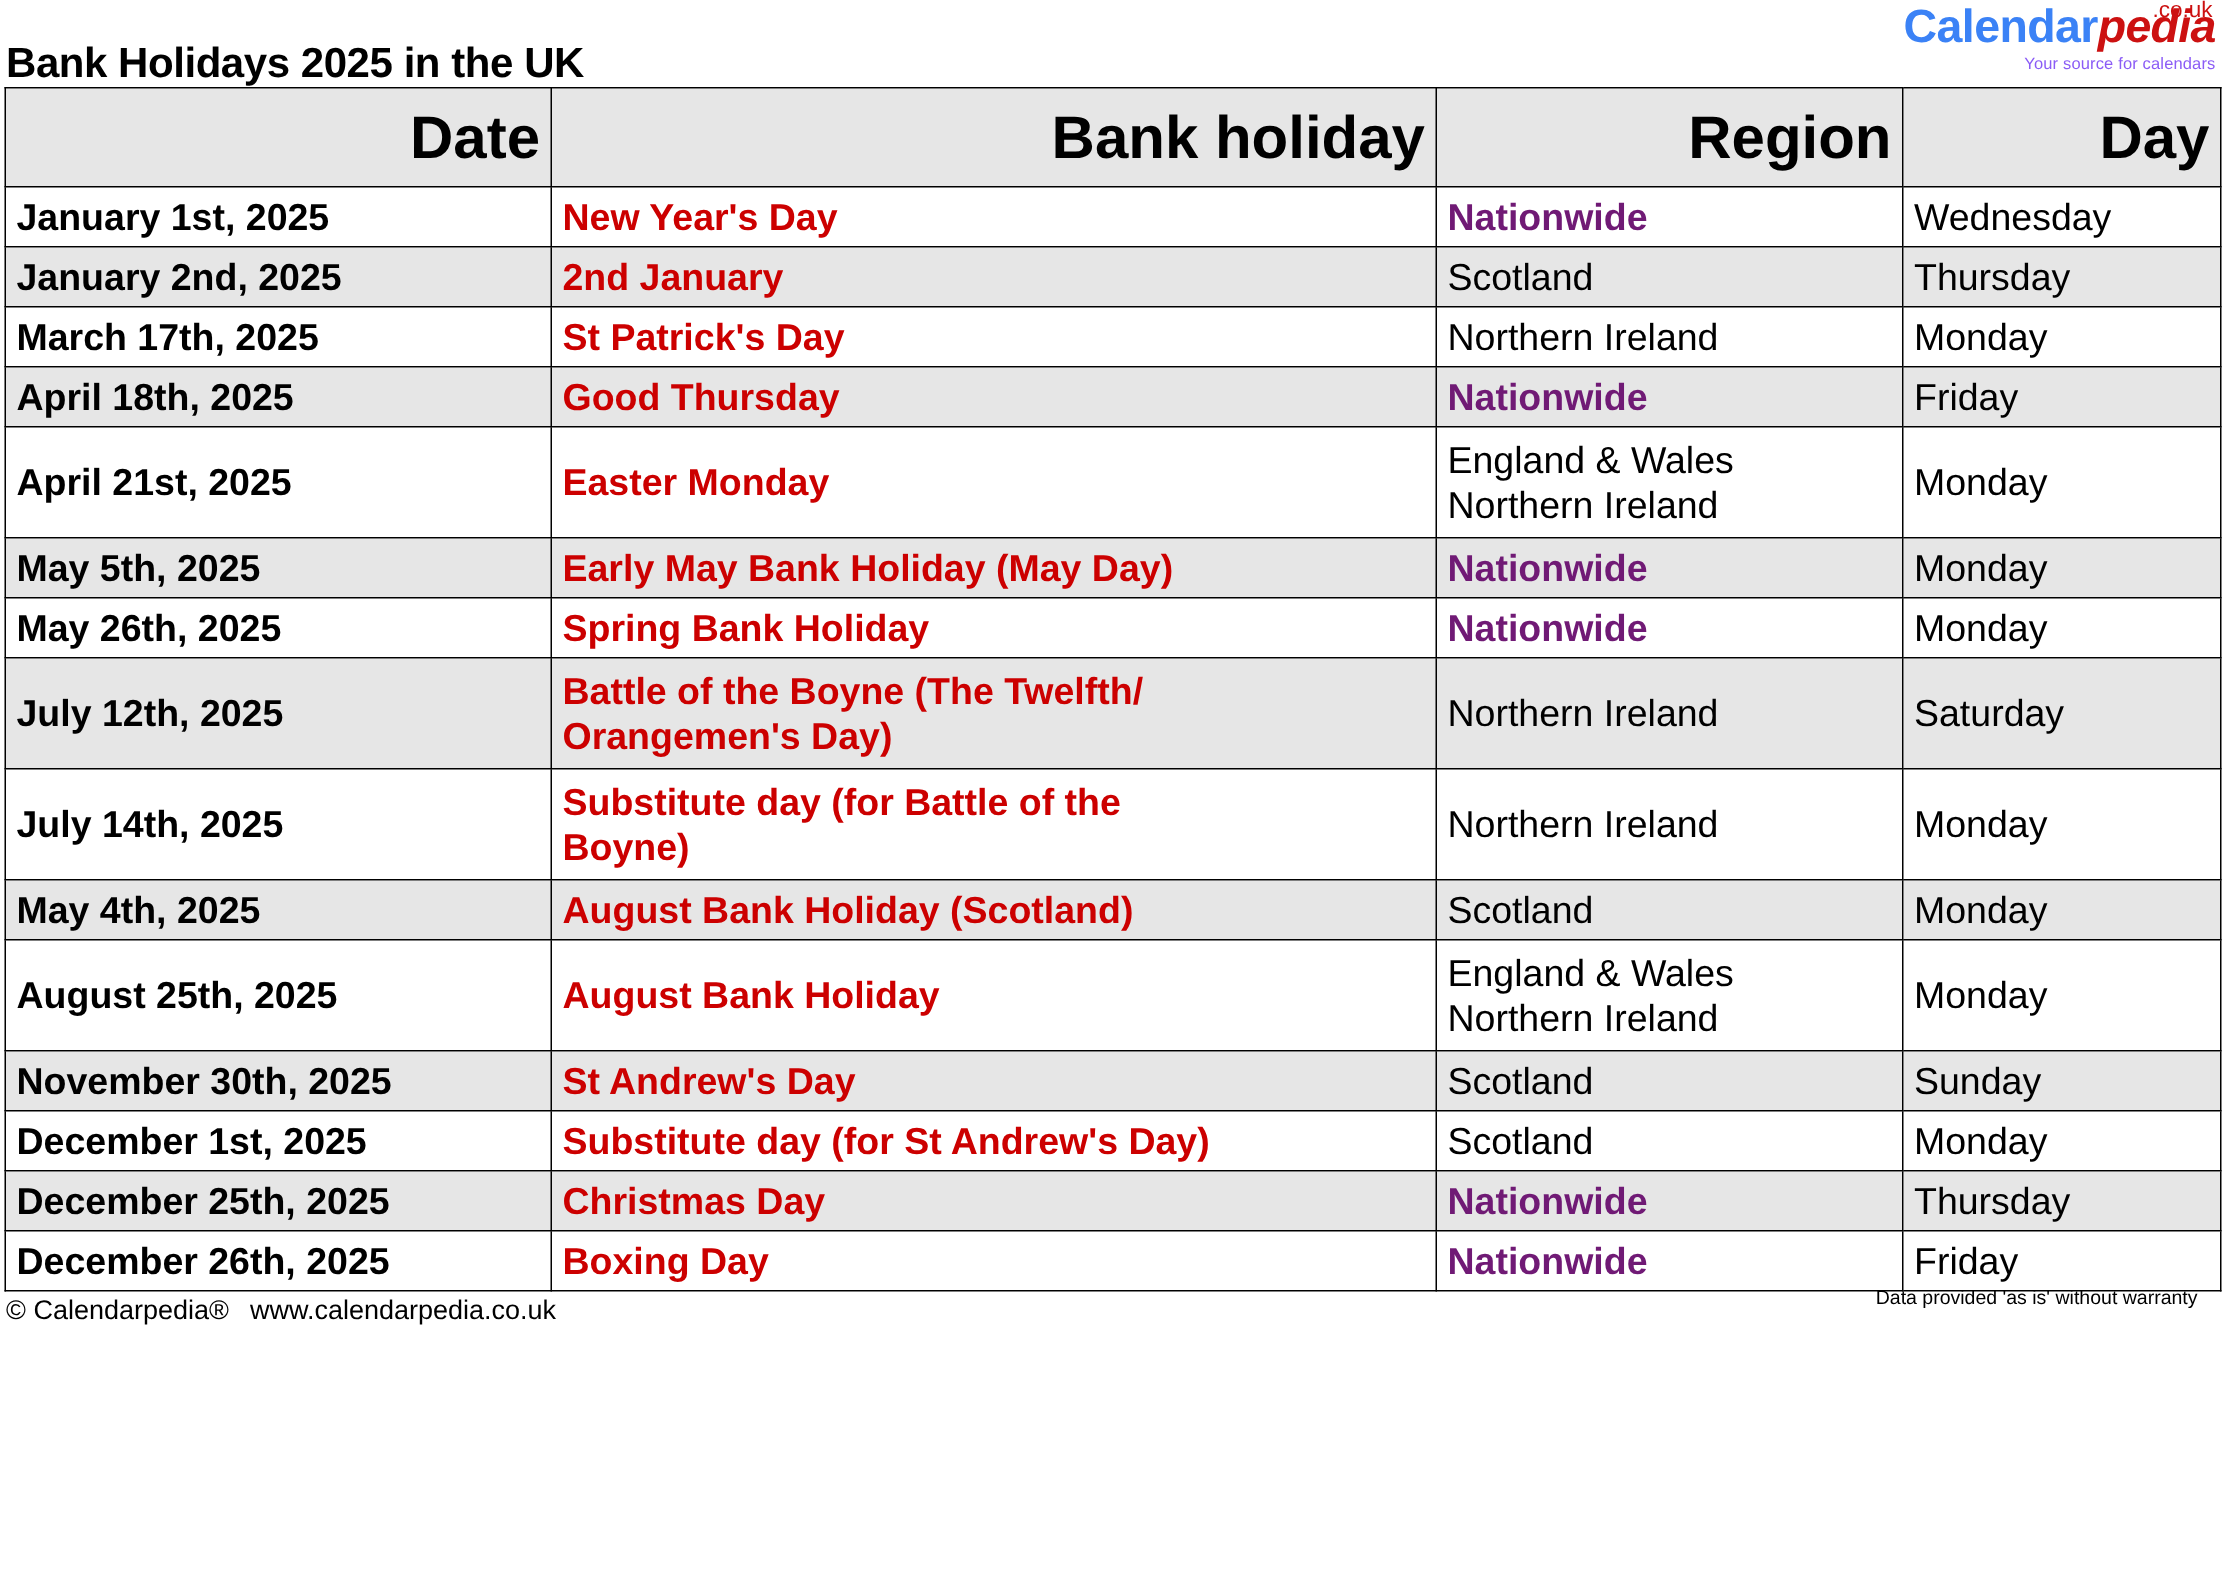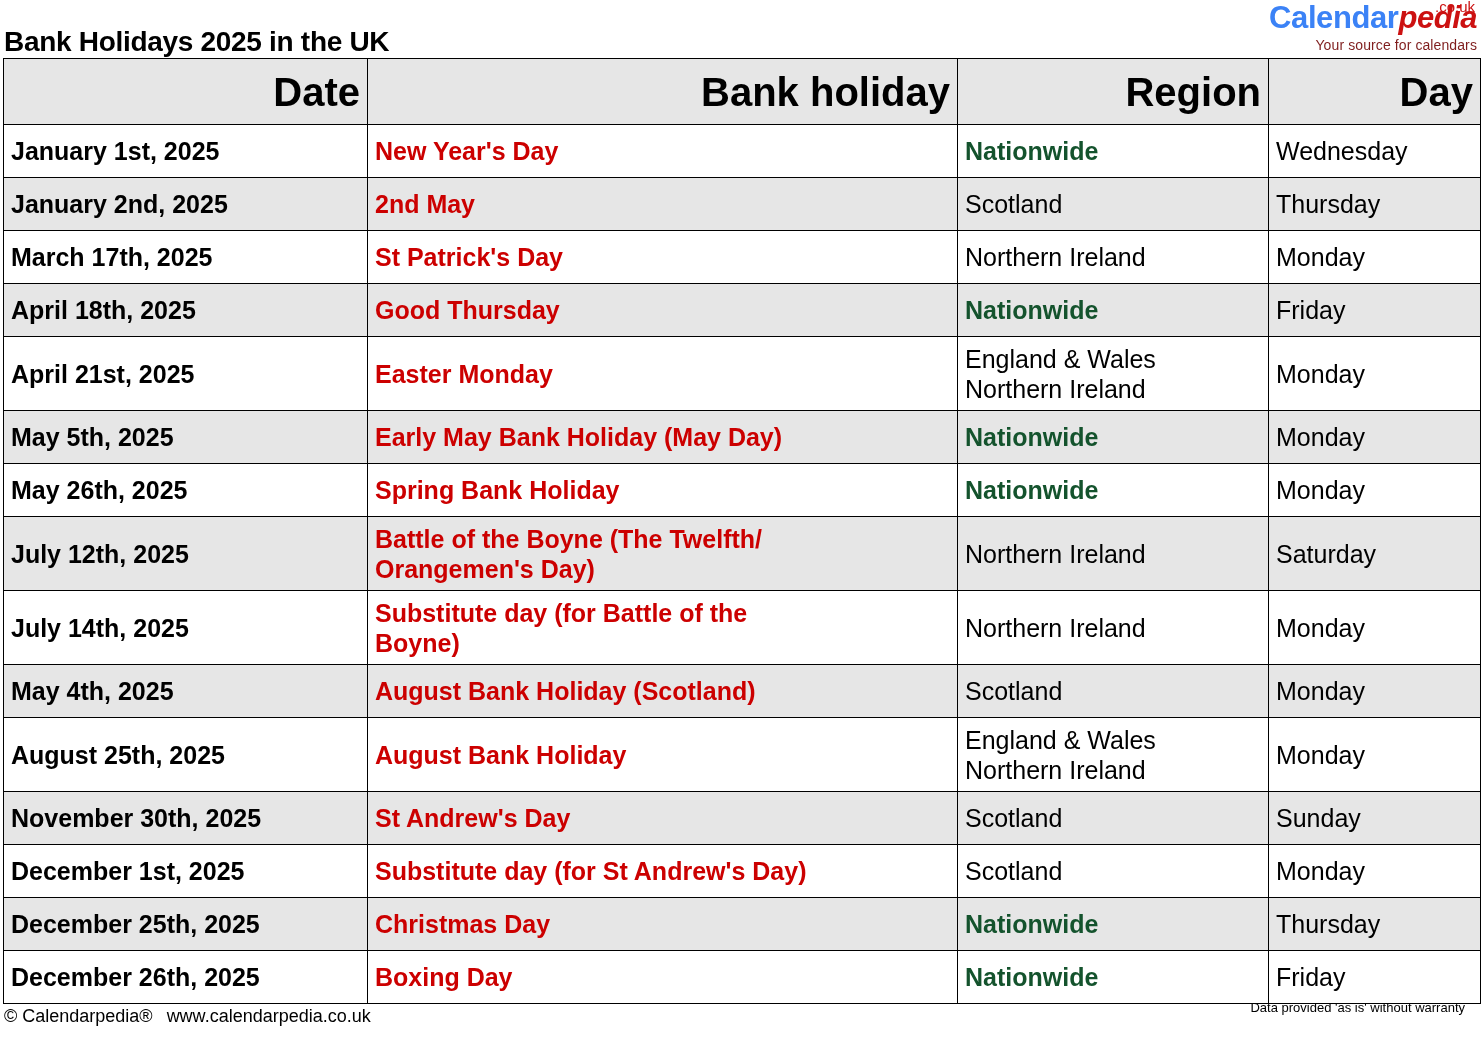--- a/index.html
+++ b/index.html
@@ -65,22 +65,22 @@
     position: absolute;
     right: 2px;
     top: -11px;
     font-size: 15px;
     color: #cc1111;
     font-weight: normal;
     font-style: normal;
     letter-spacing: 0px;
   }
   .logo-tag {
-    font-size: 14px;
-    color: #7f1d1d;
+    font-size: 11px;
+    color: #8b5cf6;
     margin-top: 3px;
     letter-spacing: 0.1px;
     white-space: nowrap;
   }
 
   
   .holiday-table {
     border-collapse: collapse;
     table-layout: fixed;
     width: 1477px;
@@ -100,21 +100,21 @@
     overflow: hidden;
   }
   .holiday-table thead th {
     background: #e6e6e6;
     height: 65px;
     font-size: 40px;
     font-weight: bold;
     text-align: right;
     line-height: 36px;
   }
-  .holiday-table tbody tr { height: 53px; }
+  .holiday-table tbody tr { height: 40px; }
   .holiday-table tbody tr.tall { height: 74px; }
 
   .holiday-table tbody tr.shade td { background: #e6e6e6; }
   .holiday-table tbody tr.plain td { background: #ffffff; }
 
   .cell-date {
     font-size: 25px;
     font-weight: bold;
     white-space: nowrap;
     line-height: 28px;
@@ -124,21 +124,21 @@
     font-weight: bold;
     color: #cc0000;
     line-height: 30px;
   }
   .cell-region {
     font-size: 25px;
     line-height: 30px;
     color: #000000;
   }
   .cell-region.nationwide {
-    color: #14532d;
+    color: #701a75;
     font-weight: bold;
   }
   .cell-day {
     font-size: 25px;
     line-height: 28px;
     white-space: nowrap;
   }
   .line2 { display: block; }
 
   
@@ -200,21 +200,21 @@
     </thead>
     <tbody id="table-body">
         <tr class="plain">
           <td class="cell-date">January 1st, 2025</td>
           <td class="cell-name"><span>New Year's Day</span></td>
           <td class="cell-region nationwide"><span>Nationwide</span></td>
           <td class="cell-day">Wednesday</td>
         </tr>
         <tr class="shade">
           <td class="cell-date">January 2nd, 2025</td>
-          <td class="cell-name"><span>2nd May</span></td>
+          <td class="cell-name"><span>2nd January</span></td>
           <td class="cell-region"><span>Scotland</span></td>
           <td class="cell-day">Thursday</td>
         </tr>
         <tr class="plain">
           <td class="cell-date">March 17th, 2025</td>
           <td class="cell-name"><span>St Patrick's Day</span></td>
           <td class="cell-region"><span>Northern Ireland</span></td>
           <td class="cell-day">Monday</td>
         </tr>
         <tr class="shade">

